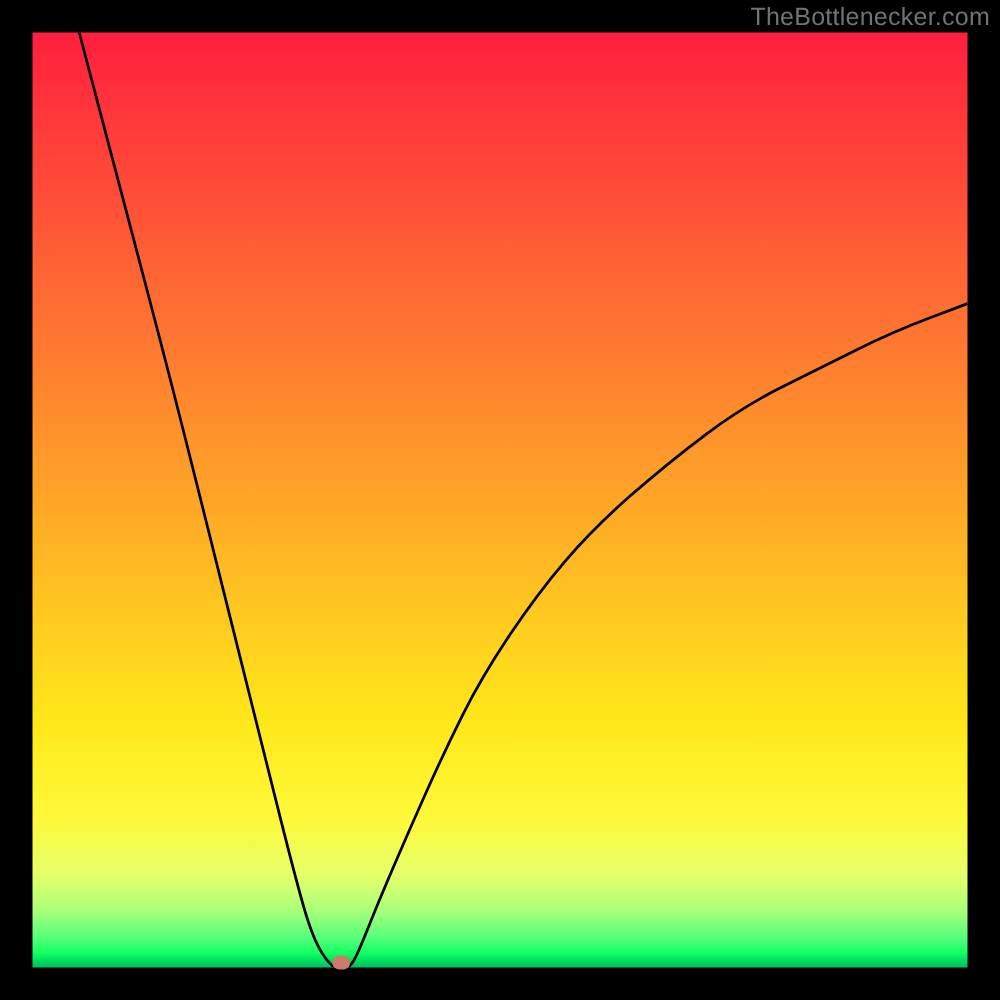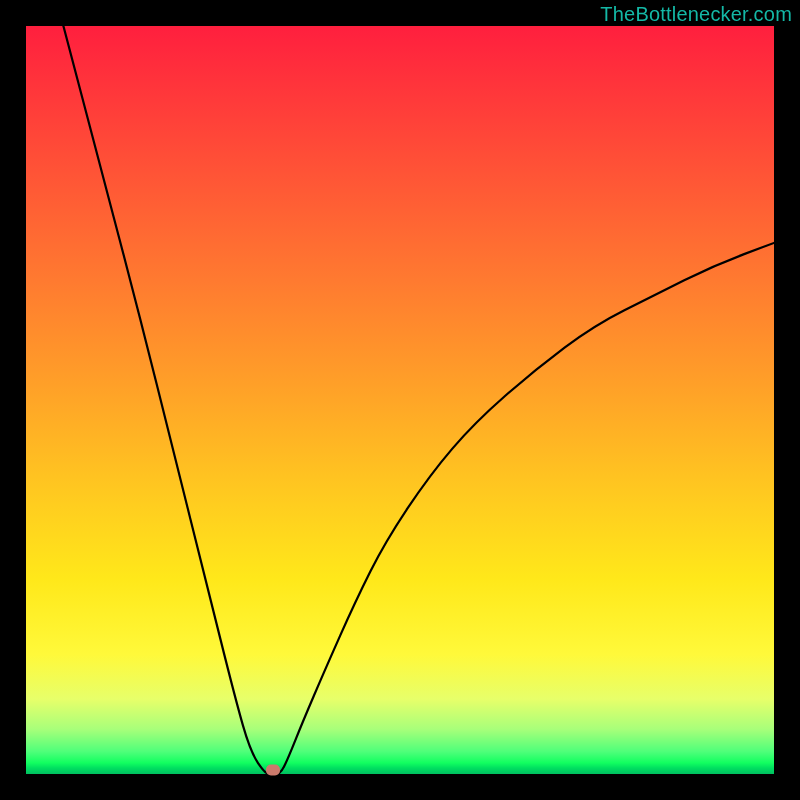--- a/index.html
+++ b/index.html
@@ -53,21 +53,21 @@
     width: 14px;
     height: 11px;
     border-radius: 5px;
     background: #cc7a6c;
     transform: translate(-50%, -50%);
   }
   .watermark {
     position: absolute;
     top: 3px;
     right: 8px;
-    color: #14b8a6;
+    color: #737373;
     font-size: 20px;
     font-weight: 500;
     letter-spacing: 0.2px;
   }
 </style>
 </head>
 <body>
 
 <div class="frame">
   <div class="plot">

